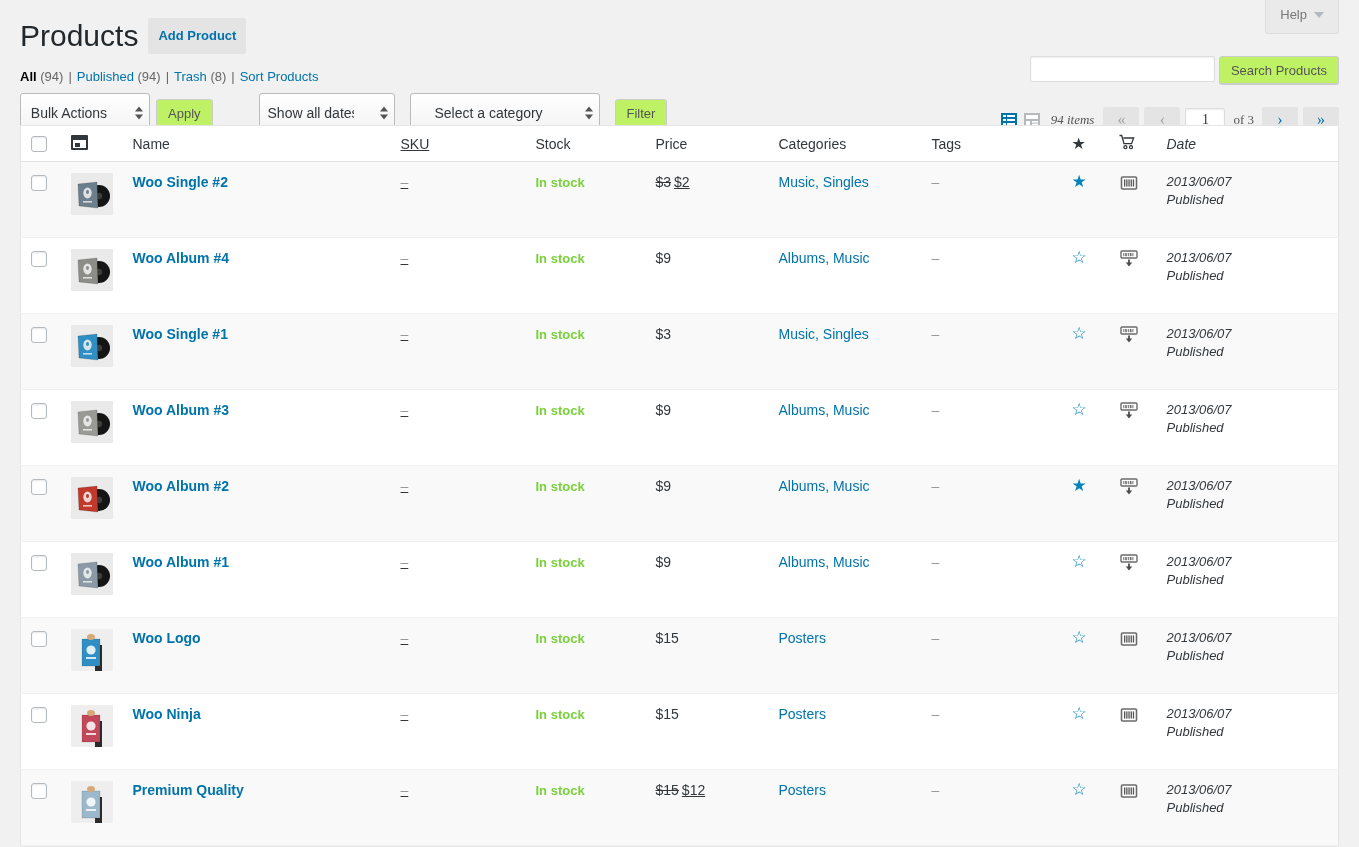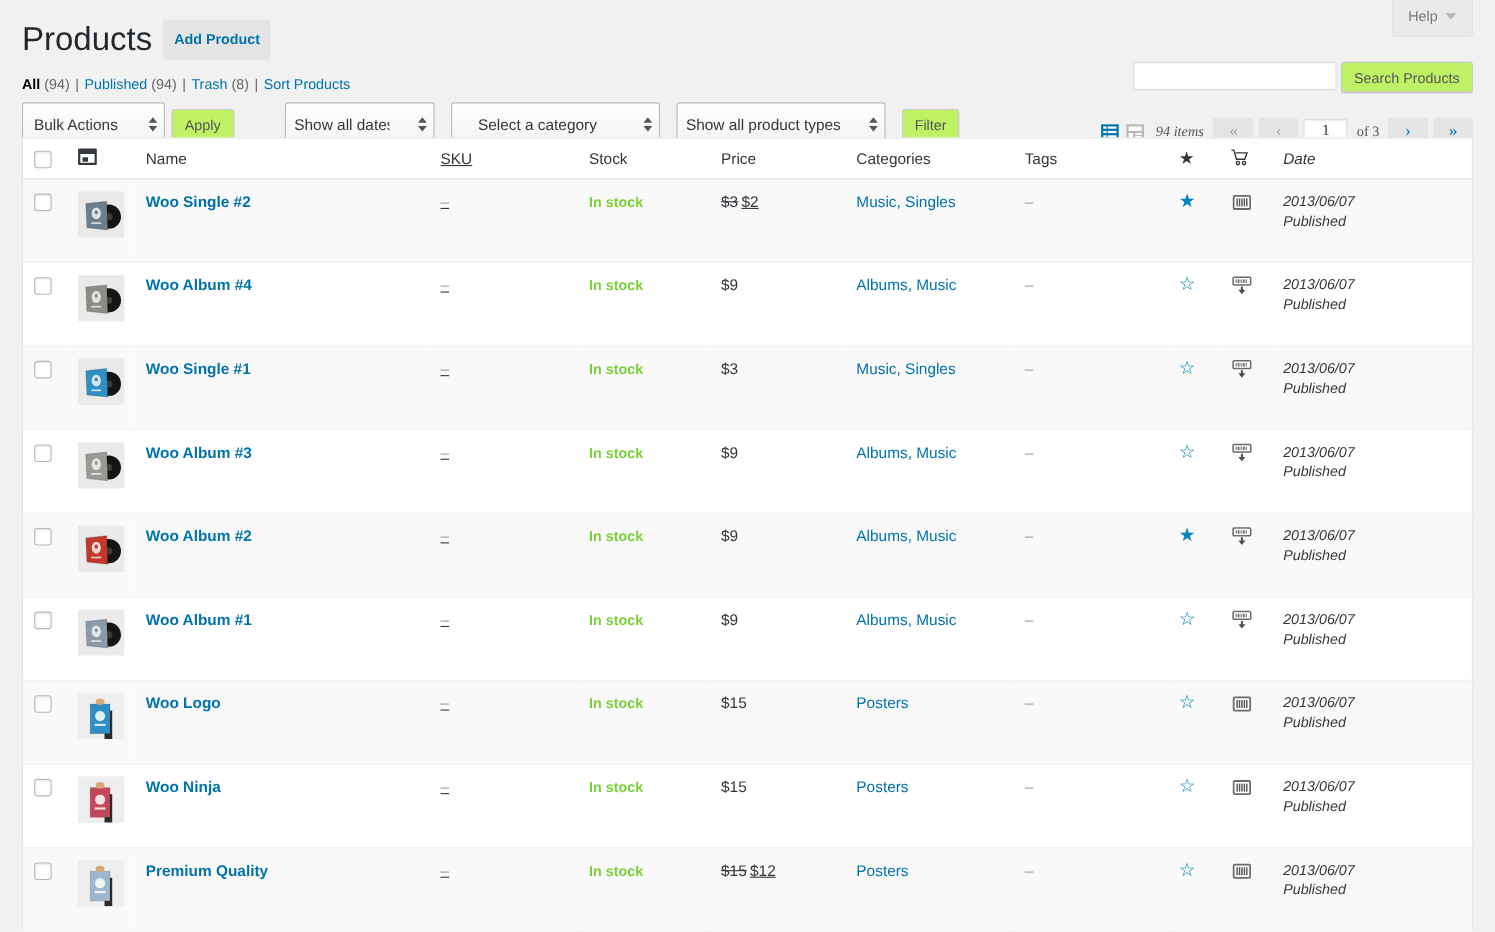--- a/index.html
+++ b/index.html
@@ -429,29 +429,20 @@
     <span class="select-wrap" style="margin-left:9px;">
       <select class="wp-select sel-category">
         <option>Select a category</option>
       </select>
       <span class="arrows">
         <span class="arrow-up"></span>
           <span class="arrow-dn"></span>
       </span>
     </span>
 
-    <span class="select-wrap" style="margin-left:9px;">
-      <select class="wp-select sel-ptype">
-        <option>Show all product types</option>
-      </select>
-      <span class="arrows">
-        <span class="arrow-up"></span>
-          <span class="arrow-dn"></span>
-      </span>
-    </span>
 
     <button class="button-secondary" style="margin-left:9px;">Filter</button>
   </div>
 
   <div class="tablenav-pages">
     <span class="view-switch">
       <span class="view-sw" title="List view">
         <svg width="20" height="20" viewBox="0 0 20 20" aria-hidden="true">
           <rect x="2" y="3" width="16" height="14" fill="#0073aa"></rect>
           <rect x="4" y="5" width="3" height="2" fill="#fff"></rect>

